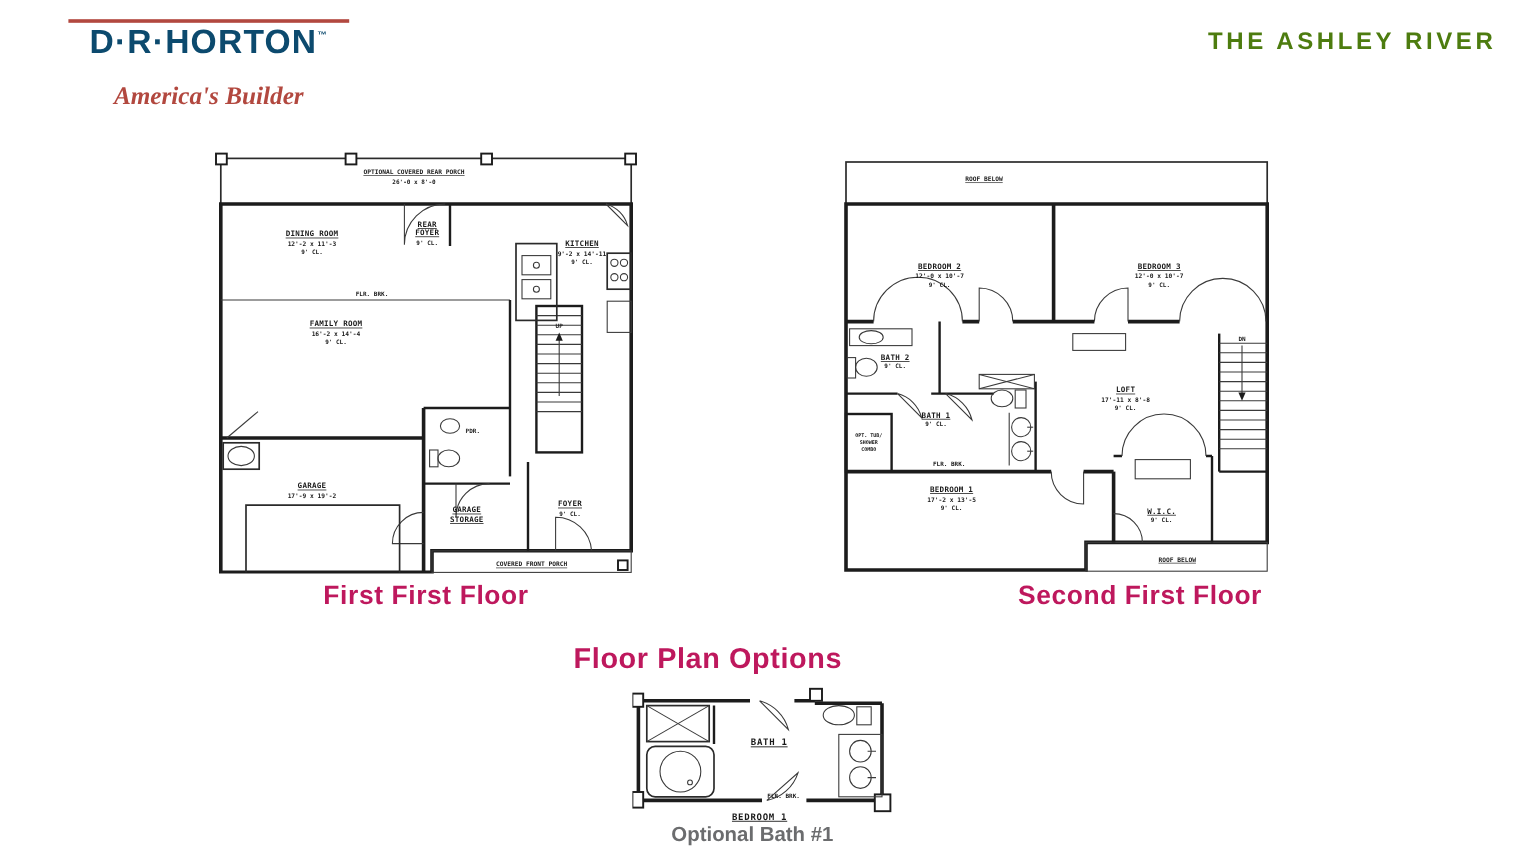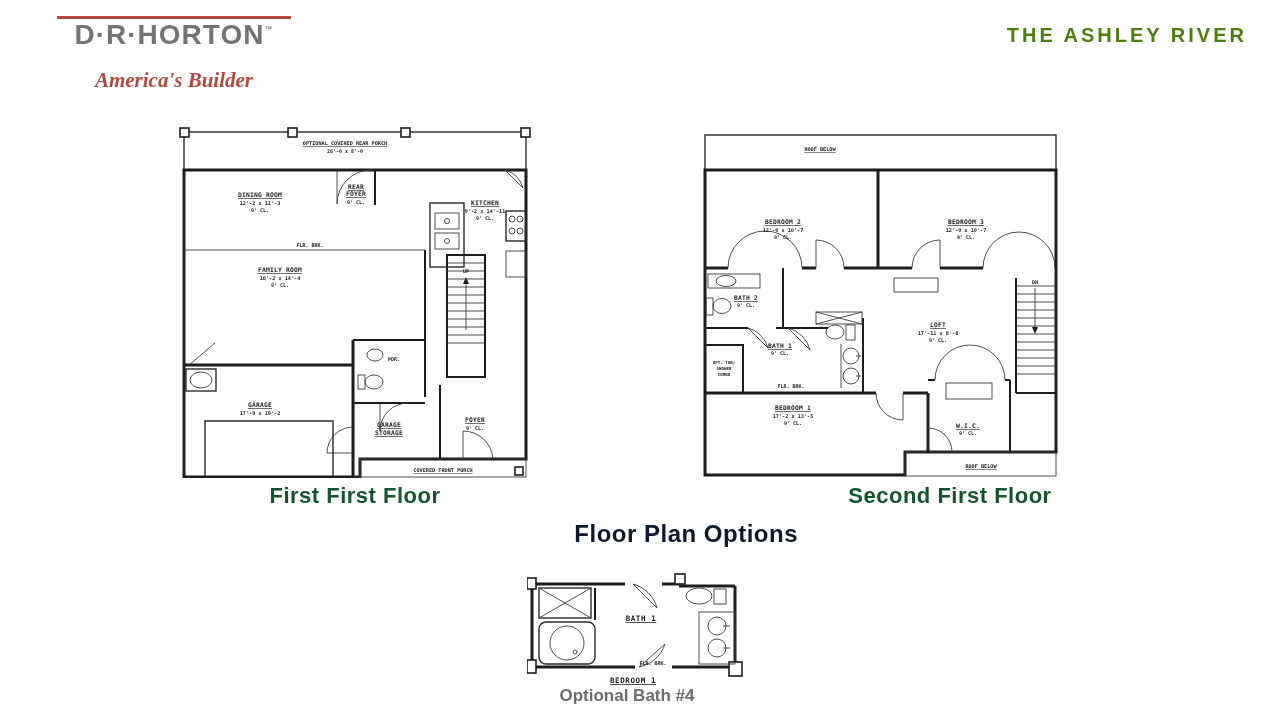--- a/index.html
+++ b/index.html
@@ -1,32 +1,32 @@
 <!DOCTYPE html>
 <html><head>
 <meta charset="utf-8">
 <style>
   html,body{margin:0;padding:0;background:#fff;}
   #page{position:relative;width:1280px;height:720px;background:#ffffff;overflow:hidden;
         font-family:"Liberation Sans",sans-serif;}
   
   #logo{position:absolute;left:57px;top:16px;width:234px;text-align:center;}
   #logo .rule{height:3px;background:#b2483f;margin-bottom:2px;}
-  #logo .brand{color:#737373;font-weight:bold;font-size:28px;letter-spacing:1px;
+  #logo .brand{color:#0c4a6e;font-weight:bold;font-size:28px;letter-spacing:1px;
                font-family:"Liberation Sans",sans-serif;line-height:1;white-space:nowrap;}
   #logo .brand sup{font-size:8px;vertical-align:12px;}
   #logo .tagline{color:#b2483f;font-family:"Liberation Serif",serif;font-style:italic;
                  font-weight:bold;font-size:21px;margin-top:19px;}
   #plan-title{position:absolute;right:33px;top:24px;color:#4d7c0f;font-weight:bold;
               font-size:20px;letter-spacing:3px;white-space:nowrap;}
   
-  .caption{position:absolute;color:#14532d;font-weight:600;font-size:22px;text-align:center;
+  .caption{position:absolute;color:#be185d;font-weight:600;font-size:22px;text-align:center;
            letter-spacing:.5px;}
-  #options-heading{position:absolute;left:478px;top:520px;width:320px;text-align:right;
-                   color:#0f172a;font-weight:600;font-size:24px;letter-spacing:.5px;}
+  #options-heading{position:absolute;left:478px;top:536px;width:320px;text-align:left;
+                   color:#be185d;font-weight:600;font-size:24px;letter-spacing:.5px;}
   #options-caption{position:absolute;left:517px;top:686px;width:220px;text-align:center;
                    color:#6b6c6e;font-weight:600;font-size:17px;}
   
   .plan{position:absolute;}
   .plan text{font-family:"DejaVu Sans Mono",monospace;fill:#191919;text-anchor:middle;}
   .rn{font-size:6.3px;font-weight:bold;text-decoration:underline;letter-spacing:.2px;}
   .rd{font-size:5.2px;font-weight:bold;}
   .rs{font-size:5px;font-weight:bold;}
   .rb{font-size:7.5px;font-weight:bold;text-decoration:underline;letter-spacing:.6px;}
   .w3{stroke:#1c1c1c;stroke-width:3;fill:none;}
@@ -248,15 +248,15 @@
       <circle class="w1" cx="190" cy="76" r="9"></circle>
       <line class="w1" x1="196" y1="54" x2="203" y2="54"></line>
       <line class="w1" x1="196" y1="76" x2="203" y2="76"></line>
     </g>
     <g>
       <text class="rb" x="114" y="49">BATH 1</text>
       <text class="rs" x="126" y="93">FLR. BRK.</text>
       <text class="rb" x="106" y="111">BEDROOM 1</text>
     </g>
   </svg>
-  <div id="options-caption">Optional Bath #4</div>
+  <div id="options-caption">Optional Bath #1</div>
 
 </div>
 
 </body></html>

